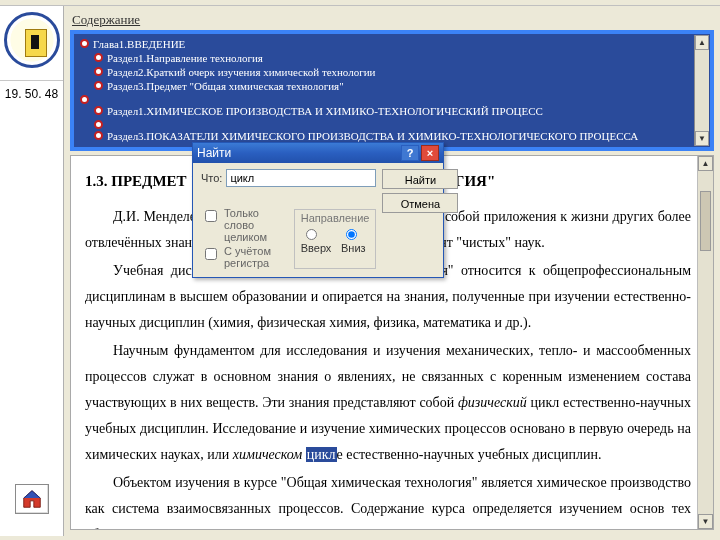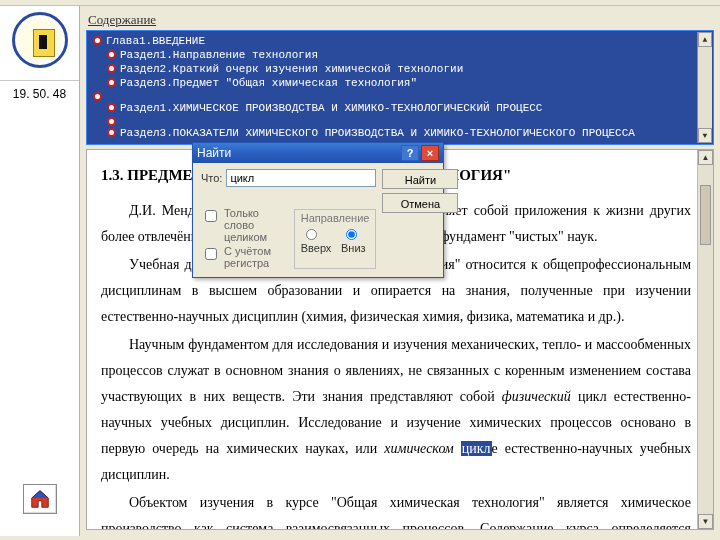--- a/index.html
+++ b/index.html
@@ -9,21 +9,21 @@
     font-family: "Times New Roman", serif;
     background:#ece9d8;
     overflow:hidden;
     font-size:13px;
     color:#000;
     position:relative;
   }
   .topbar { height:6px; background:#ece9d8; border-bottom:1px solid #c0c0c0; }
   .main { display:flex; height:530px; }
   .side {
-    width:80px; background:#fff; border-right:1px solid #b0b0b0;
+    width:64px; background:#fff; border-right:1px solid #b0b0b0;
     display:flex; flex-direction:column; align-items:center;
     padding-top:6px;
   }
   .emblem {
     width:56px; height:56px; border-radius:50%;
     background: radial-gradient(circle at 50% 50%, #fffde6 0 60%, #fff 62%);
     border:3px solid #2a4b9b;
     position:relative; overflow:hidden;
   }
   .emblem::before { content:""; position:absolute; left:18px; top:14px; width:20px; height:26px; background:#f6d84a; border:1px solid #a07b10; }
@@ -35,23 +35,23 @@
     width:34px; height:30px; border:1px solid #8a8a8a; background:#fff;
     display:flex; align-items:center; justify-content:center;
     box-shadow: inset -1px -1px 0 #ddd;
   }
   .home svg { width:22px; height:22px; }
   .content { flex:1; display:flex; flex-direction:column; background:#ece9d8; }
   .toc-wrap { padding:4px 6px 0 6px; }
   .toc-title { font-size:13px; color:#333; padding:2px 2px;text-decoration:underline; }
   .toc {
     background:#2a4b9b; color:#fff;
-    border:1px solid #3b82f6;
+    border:4px solid #3b82f6;
     padding:3px 2px 4px 4px;
-    font-family: Liberation Mono, monospace;
+    font-family: Liberation Serif, serif;
     font-size:11px; line-height:14px;
     position:relative;
   }
   .toc .row { display:flex; align-items:flex-start; white-space:nowrap; overflow:hidden; }
   .bullet { width:9px; height:9px; border-radius:50%; background:#fff; border:2px solid #c52020; margin:2px 4px 0 2px; flex:0 0 auto; }
   .indent { margin-left:14px; }
   .toc-scroll { position:absolute; right:1px; top:1px; bottom:1px; width:15px; background:#e4e1d0; border-left:1px solid #8b8b8b; display:flex; flex-direction:column; }
   .sbtn { height:15px; background:#ece9d8; border:1px solid #9a9a9a; display:flex; align-items:center; justify-content:center; font-size:8px; color:#333;}
   .strack { flex:1; background:#e4e1d0; }
   .doc-area { flex:1; margin:4px 6px 6px 6px; background:#fff; border:1px solid #a9a9a9; position:relative; overflow:hidden; }

